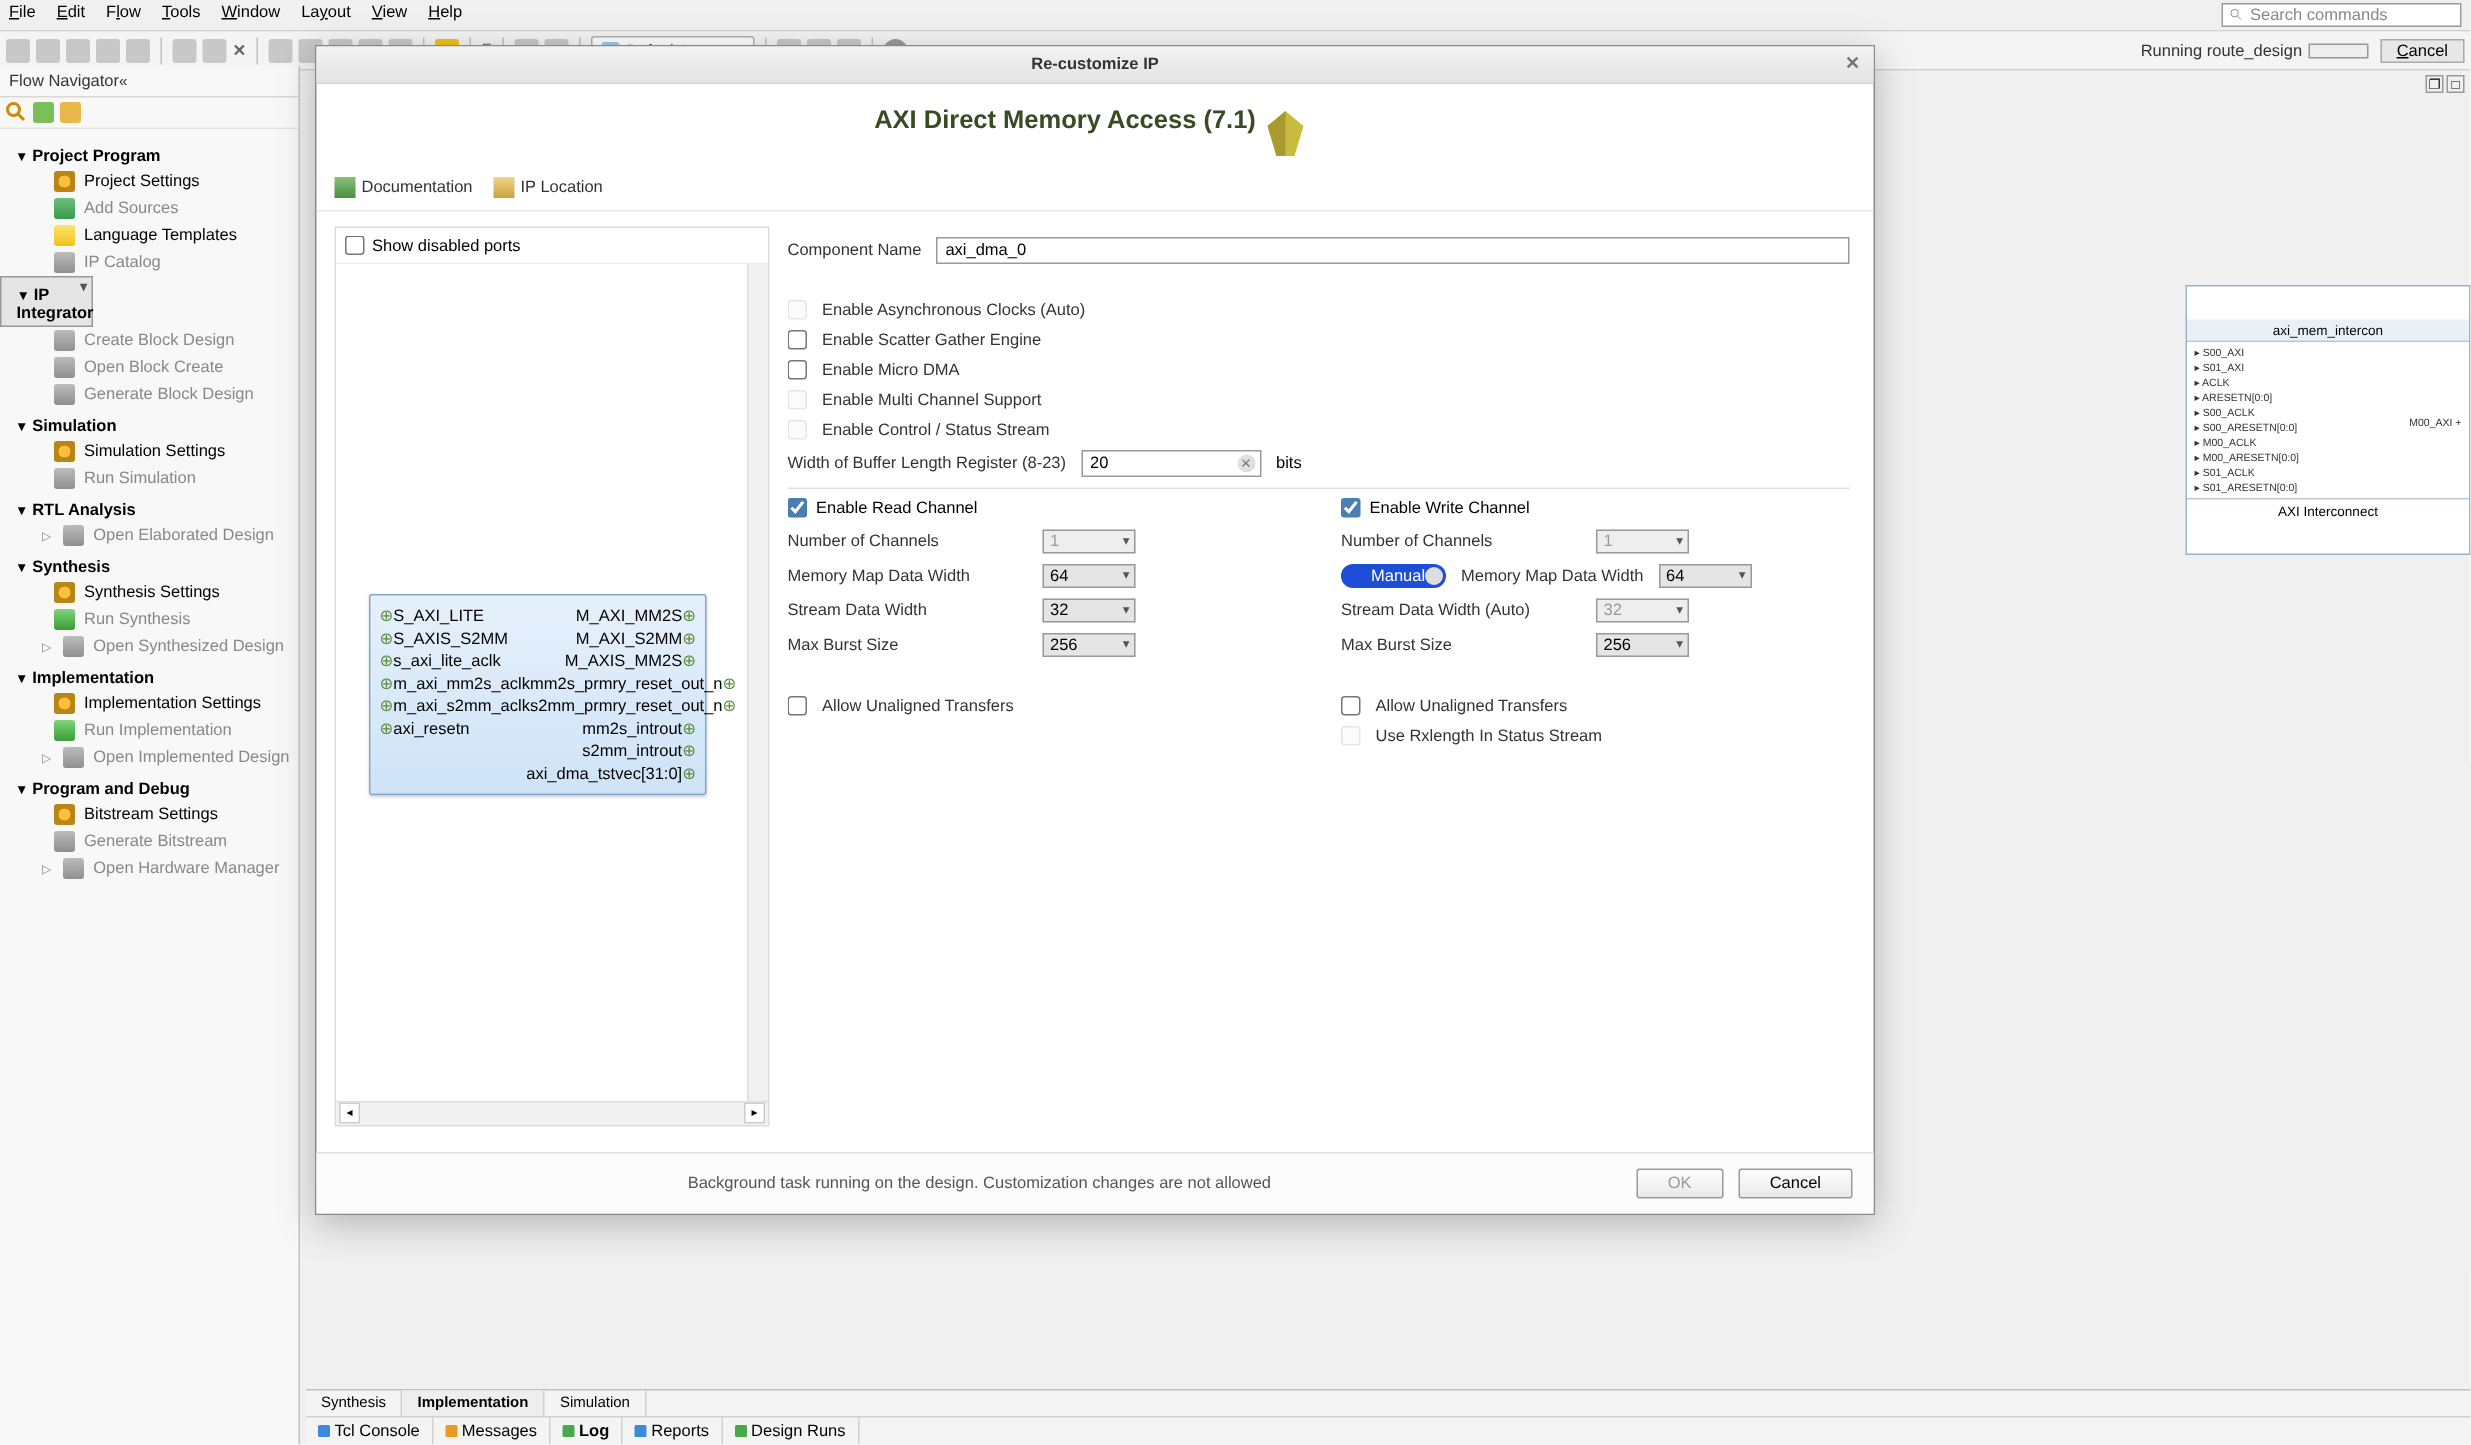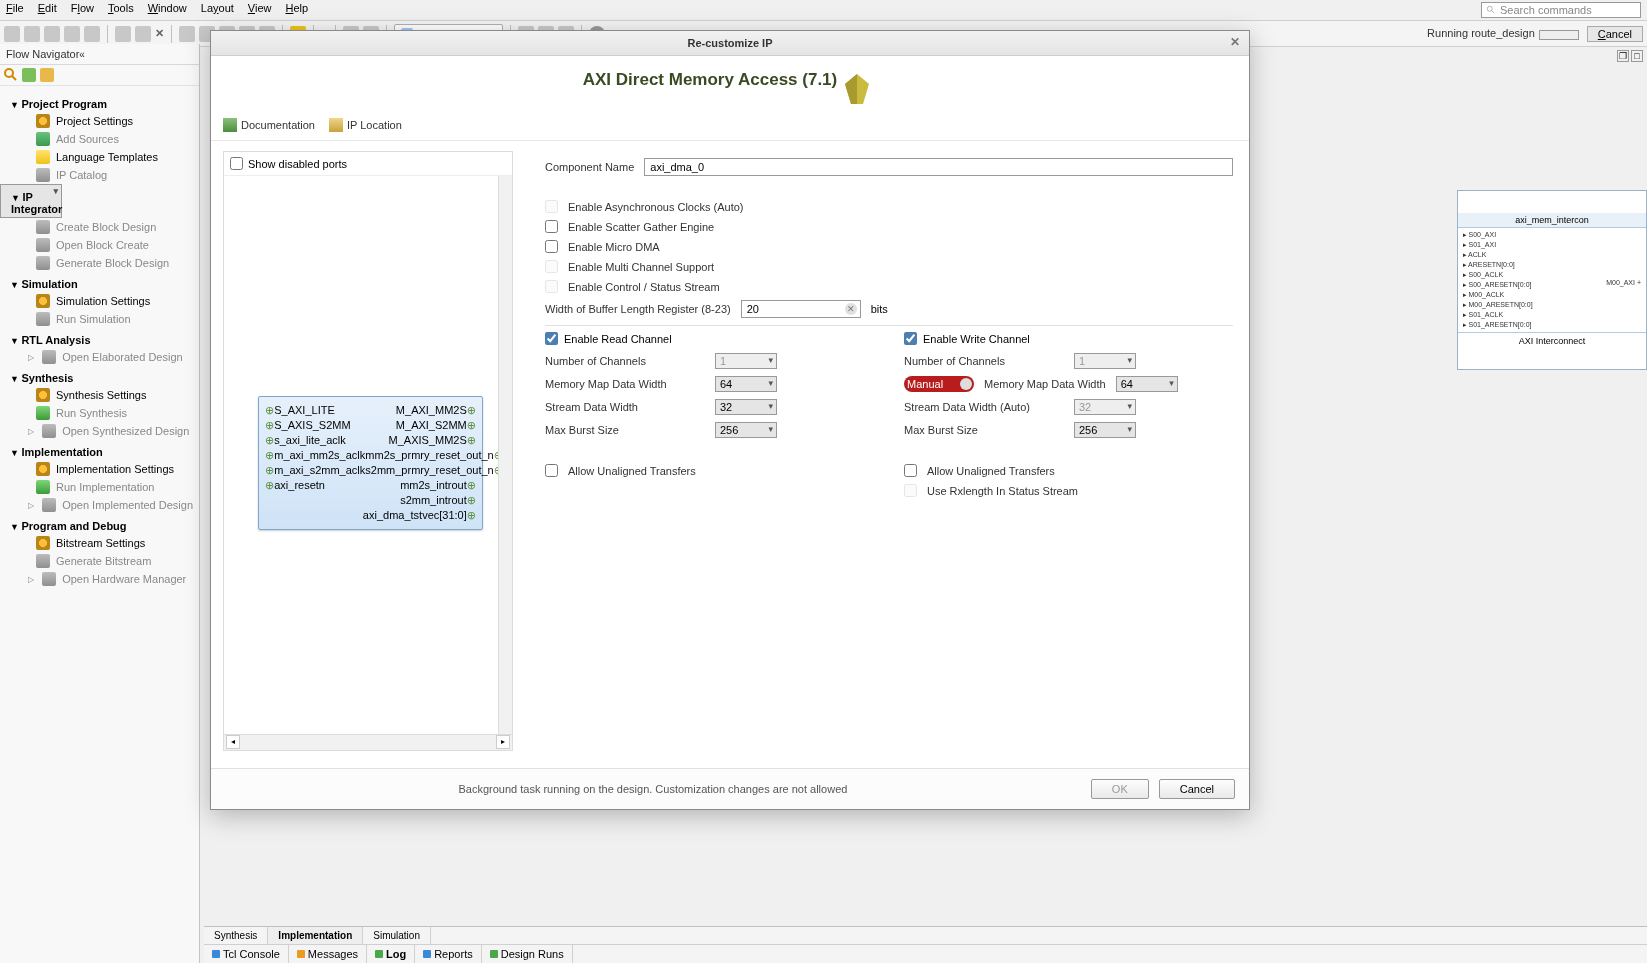--- a/index.html
+++ b/index.html
@@ -63,46 +63,46 @@
 .dialog { position:absolute; left:210px; top:30px; width:1040px; height:780px; background:#fff; border:1px solid #8a8a8a; box-shadow:0 6px 24px rgba(0,0,0,.25);}
 .dlg-titlebar{background:linear-gradient(#f2f2f2,#e4e4e4);padding:6px 8px;border-bottom:1px solid #cfcfcf;display:flex;justify-content:center;position:relative;font-weight:bold;font-size:12px;color:#333;}
 .dlg-titlebar .close{position:absolute;right:6px;top:4px;width:16px;height:16px;font-size:12px;text-align:center;color:#777;cursor:pointer}
 .dlg-header{padding:14px 14px 8px;display:flex;justify-content:center;align-items:flex-start;}
 .dlg-header h1{font-size:17px;color:#3a4a22;font-weight:600}
 .dlg-header svg{width:40px;height:40px;}
 .dlg-links{padding:0 12px 8px;display:flex;gap:14px;align-items:center;font-size:11px;border-bottom:1px solid #e6e6e6}
 .dlg-links .lk{display:flex;align-items:center;gap:4px;color:#333}
 .lkico{width:14px;height:14px;display:inline-block}
 
-.dlg-body{display:flex;gap:28px;padding:10px 12px;height:620px}
+.dlg-body{display:flex;gap:8px;padding:10px 12px;height:620px}
 .dlg-left{width:290px;border:1px solid #dcdcdc;background:#fff;position:relative}
 .dlg-left-top{padding:5px 6px;border-bottom:1px solid #eee;display:flex;align-items:center;gap:5px}
 .dlg-left-canvas{position:relative;height:560px;overflow:hidden}
-.ipblock{position:absolute;left:34px;top:220px;width:225px;background:linear-gradient(#e6f0fb,#cfe3f7);border:1px solid #7fa6cc;border-radius:2px;padding:6px 6px;font-size:10px;box-shadow:0 1px 2px rgba(0,0,0,.2)}
+.ipblock{position:absolute;left:22px;top:220px;width:225px;background:linear-gradient(#e6f0fb,#cfe3f7);border:1px solid #7fa6cc;border-radius:2px;padding:6px 6px;font-size:10px;box-shadow:0 1px 2px rgba(0,0,0,.2)}
 .ipblock .row{display:flex;justify-content:space-between;padding:1px 0}
 .portplus{color:#5a8f3f}
 .dlg-left-scroll{position:absolute;right:0;top:0;bottom:0;width:14px;background:#f1f1f1;border-left:1px solid #ddd}
 .dlg-left-bottom{position:absolute;left:0;right:0;bottom:0;height:16px;background:#f1f1f1;border-top:1px solid #ddd;display:flex;justify-content:space-between;padding:0 2px}
 .sb-btn{width:14px;height:14px;border:1px solid #ccc;background:#fff;font-size:8px;text-align:center;line-height:12px}
 
 .dlg-right{flex:1;padding:0 4px}
 .frow{display:flex;align-items:center;gap:10px;margin:7px 0;font-size:11px}
 .frow label{color:#333}
 .frow.disabled{color:#a8a8a8}
 .frow.disabled input[type=checkbox]{opacity:.55}
 .tin{border:1px solid #999;padding:2px 5px;font-size:11px}
 .tin.wide{flex:1}
 input[type=checkbox]{accent-color:#4a7fb0}
 .twocol{display:flex;gap:30px;margin-top:6px}
 .col{flex:1}
 .col h4{font-size:11px;font-weight:normal;margin-bottom:8px;display:flex;align-items:center;gap:6px}
 .sel{border:1px solid #999;background:#e5e5e5;padding:1px 18px 1px 4px;font-size:11px;width:62px;position:relative;display:inline-block}
 .sel::after{content:"▾";position:absolute;right:3px;top:1px;font-size:9px;color:#555}
 .sel.disabled{background:#eee;color:#999}
-.slider-toggle{display:inline-flex;align-items:center;background:#b91c1c;border-radius:10px;height:16px;width:70px;position:relative;color:#fff;font-size:9px;padding:0 3px}
+.slider-toggle{display:inline-flex;align-items:center;background:#1d4ed8;border-radius:10px;height:16px;width:70px;position:relative;color:#fff;font-size:9px;padding:0 20px}
 .slider-toggle .knob{position:absolute;right:2px;top:2px;width:12px;height:12px;background:#ddd;border-radius:50%}
 .clearbtn{position:absolute;right:4px;top:3px;width:12px;height:12px;border-radius:50%;background:#e0e0e0;font-size:9px;text-align:center;line-height:12px;color:#777}
 .hr{height:1px;background:#e0e0e0;margin:6px 0}
 
 .dlg-footer{position:absolute;left:0;right:0;bottom:0;padding:10px 14px;border-top:1px solid #e0e0e0;display:flex;align-items:center;justify-content:flex-end;gap:10px;background:#fcfcfc}
 .dlg-footer .msg{flex:1;text-align:center;font-size:11px;color:#555}
 .btn{border:1px solid #999;background:linear-gradient(#fdfdfd,#e9e9e9);padding:3px 20px;font-size:11px;border-radius:2px}
 .btn.disabled{color:#999;}
 </style>
 </head>

